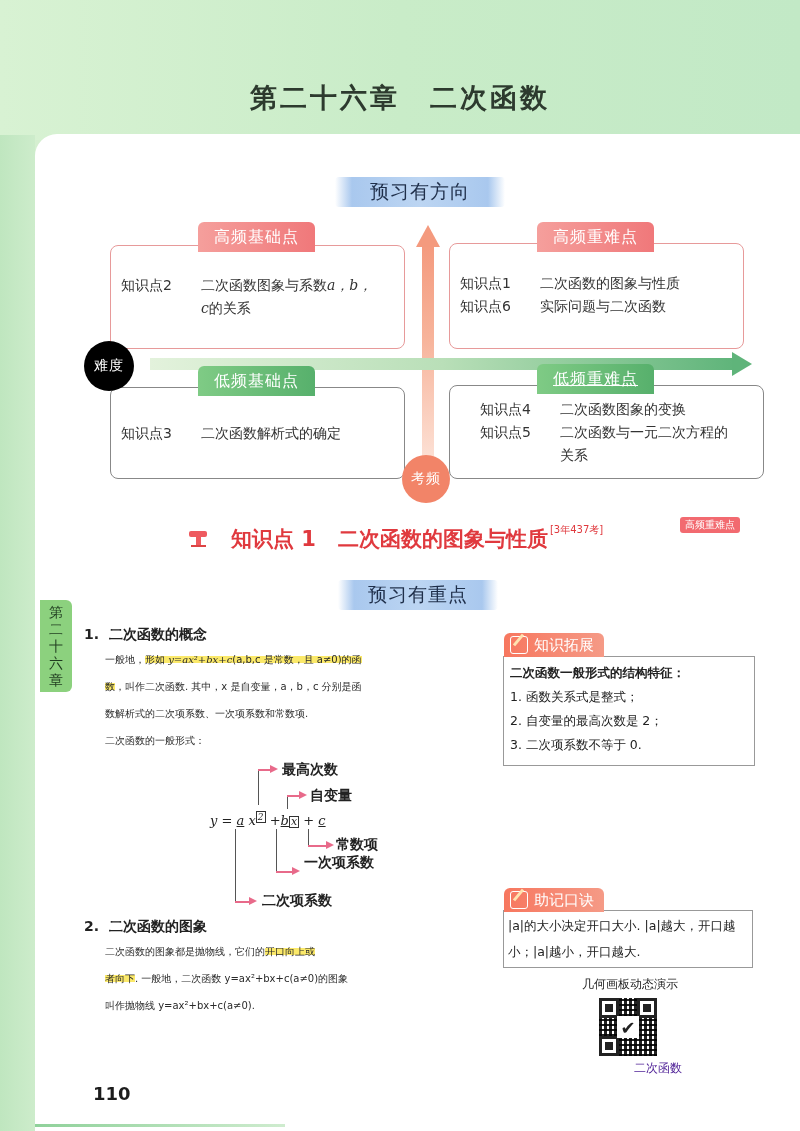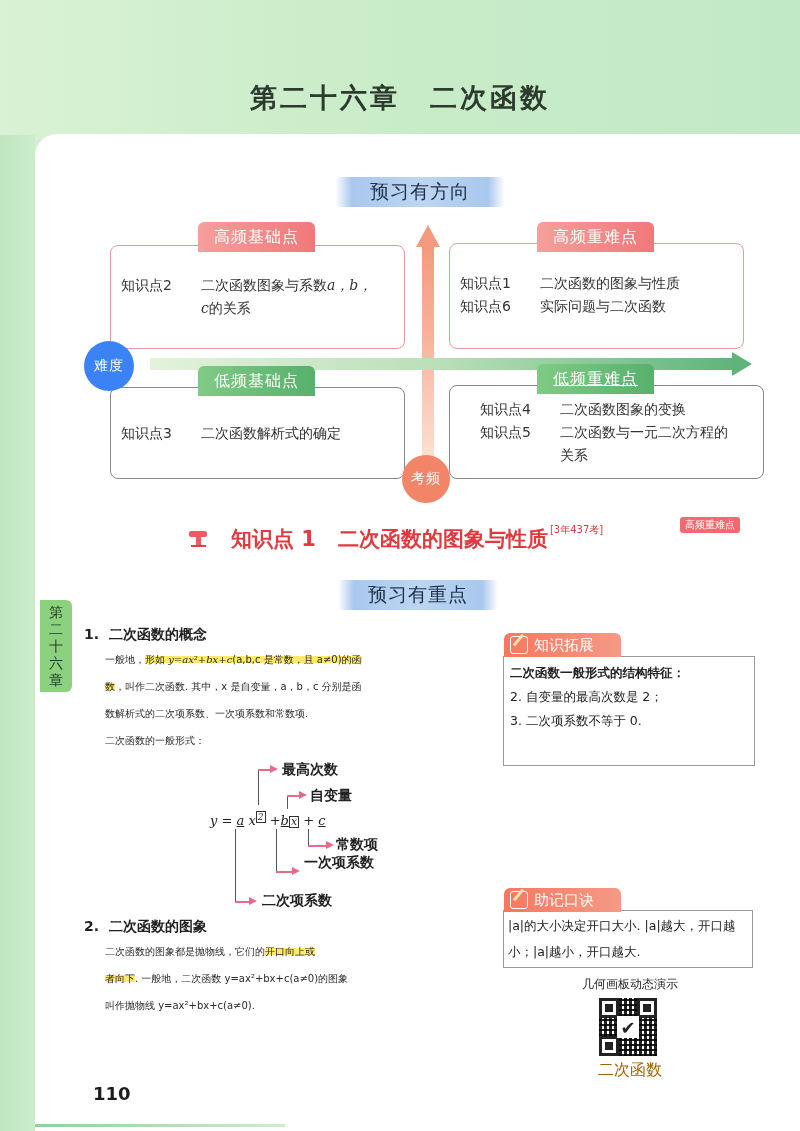--- a/index.html
+++ b/index.html
@@ -71,21 +71,21 @@
   }
   .axis-v-arrow {
     position:absolute; left:416px; top:225px; width:0; height:0;
     border-left:12px solid transparent; border-right:12px solid transparent;
     border-bottom:22px solid #f49a7e;
   }
   .circle {
     position:absolute; border-radius:50%; color:#fff; font-size:14px;
     display:flex; align-items:center; justify-content:center; letter-spacing:1px;
   }
-  .circle.green { background:#3b82f6; width:50px; height:50px; left:84px; top:341px; }
+  .circle.green { background:#000000; width:50px; height:50px; left:84px; top:341px; }
   .circle.orange { background:#f28468; width:48px; height:48px; left:402px; top:455px; }
 
   .kp-heading {
     position:absolute; left:187px; top:525px; display:flex; align-items:flex-start;
     color:#e0393e; font-weight:bold; font-size:21px;
   }
   .kp-heading .num-label { margin-left:22px; }
   .kp-heading .title { margin-left:22px; }
   .kp-heading .sup { font-size:10px; color:#e0393e; font-weight:normal; margin-left:2px; margin-top:-2px; }
   .badge-red {
@@ -106,21 +106,21 @@
     display:flex; flex-direction:column; align-items:center; justify-content:center;
     font-size:14px; color:#1f3b1f; line-height:17px;
   }
 
   
   .info-box {
     position:absolute; border:1.2px solid #999; background:#fff;
     font-size:12.5px; color:#222; line-height:24px; padding:4px 6px;
   }
   .info-tag {
-    position:absolute; height:24px; padding:0 27px 0 6px;
+    position:absolute; height:24px; padding:0 10px 0 6px;
     background:linear-gradient(90deg,#f7775f,#f59a86);
     border-radius:6px 6px 0 0; color:#fff; font-size:15px;
     display:flex; align-items:center; gap:6px;
   }
   .pencil-icon {
     width:16px; height:16px; border:1.5px solid #fff; border-radius:3px; position:relative;
   }
   .pencil-icon::after {
     content:""; position:absolute; left:6px; top:-4px; width:3px; height:14px;
     background:#ffe3b0; transform:rotate(40deg);
@@ -305,20 +305,21 @@
   </div>
   <div class="body-text" style="padding-left:21px;margin-top:2px;">
     <span>二次函数的图象都是抛物线，它们的</span><span class="hl">开口向上或</span><br>
     <span class="hl">者向下</span><span>. 一般地，二次函数 y=ax²+bx+c(a≠0)的图象</span><br>
     <span>叫作抛物线 y=ax²+bx+c(a≠0).</span>
   </div>
 </div>
 
 <div class="info-box" style="left:503px;top:656px;width:238px;height:100px;">
   <div style="font-weight:bold;">二次函数一般形式的结构特征：</div>
+  <div>1.  函数关系式是整式；</div>
   <div>2.  自变量的最高次数是 2；</div>
   <div>3.  二次项系数不等于 0.</div>
 </div>
 <div class="info-tag" style="left:504px;top:633px;">
   <span class="pencil-icon"></span>
   <span>知识拓展</span>
 </div>
 
 <div class="info-box" style="left:503px;top:910px;width:240px;height:52px;font-size:12.5px;line-height:26px;padding:2px 4px;">
   <div>|a|的大小决定开口大小. |a|越大，开口越</div>
@@ -329,16 +330,16 @@
   <span>助记口诀</span>
 </div>
 
 <div style="position:absolute;left:578px;top:976px;width:104px;text-align:center;font-size:12px;color:#222;">几何画板动态演示</div>
 <div class="qr">
   <div class="qr-finder" style="left:0;top:0;"></div>
   <div class="qr-finder" style="right:0;top:0;"></div>
   <div class="qr-finder" style="left:0;bottom:0;"></div>
   <div class="qr-check">✔</div>
 </div>
-<div style="position:absolute;left:578px;top:1060px;width:104px;text-align:center;font-size:16px;color:#a16207;">二次函数</div>
+<div style="position:absolute;left:578px;top:1060px;width:104px;text-align:right;font-size:12px;color:#4c1d95;">二次函数</div>
 
 <div class="page-num">110</div>
 <div class="bottom-strip"></div>
 
 </body></html>

